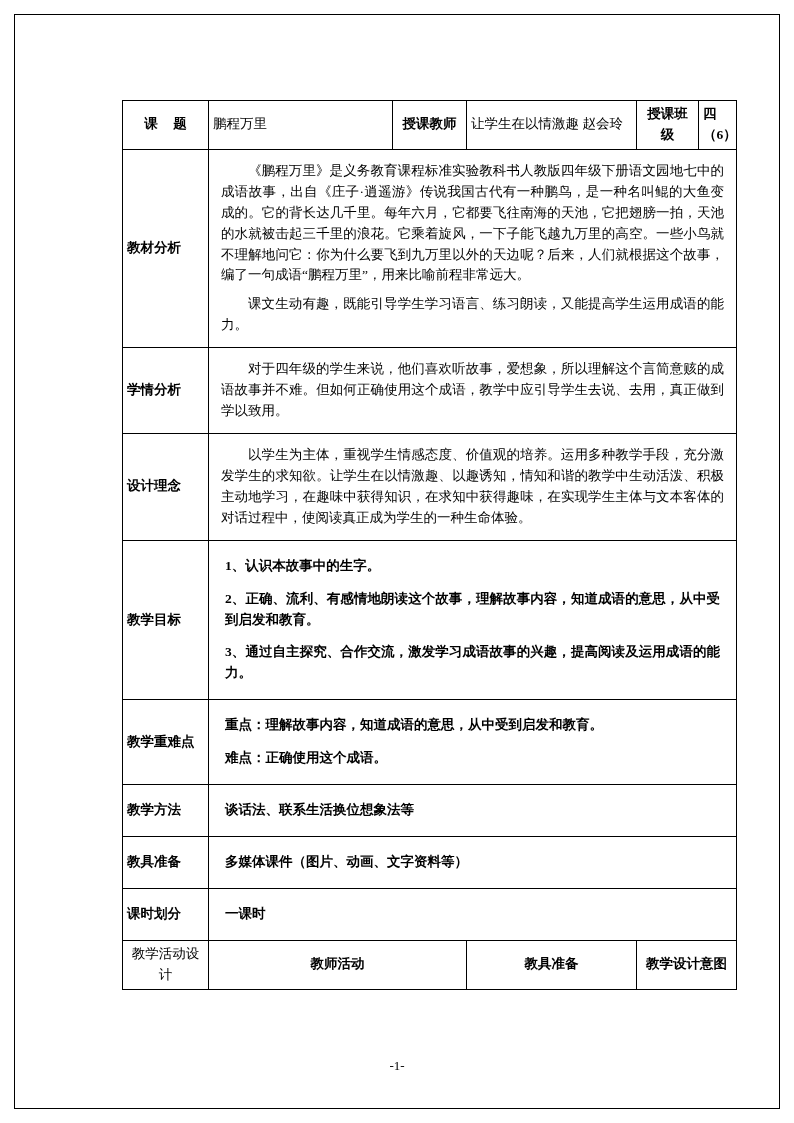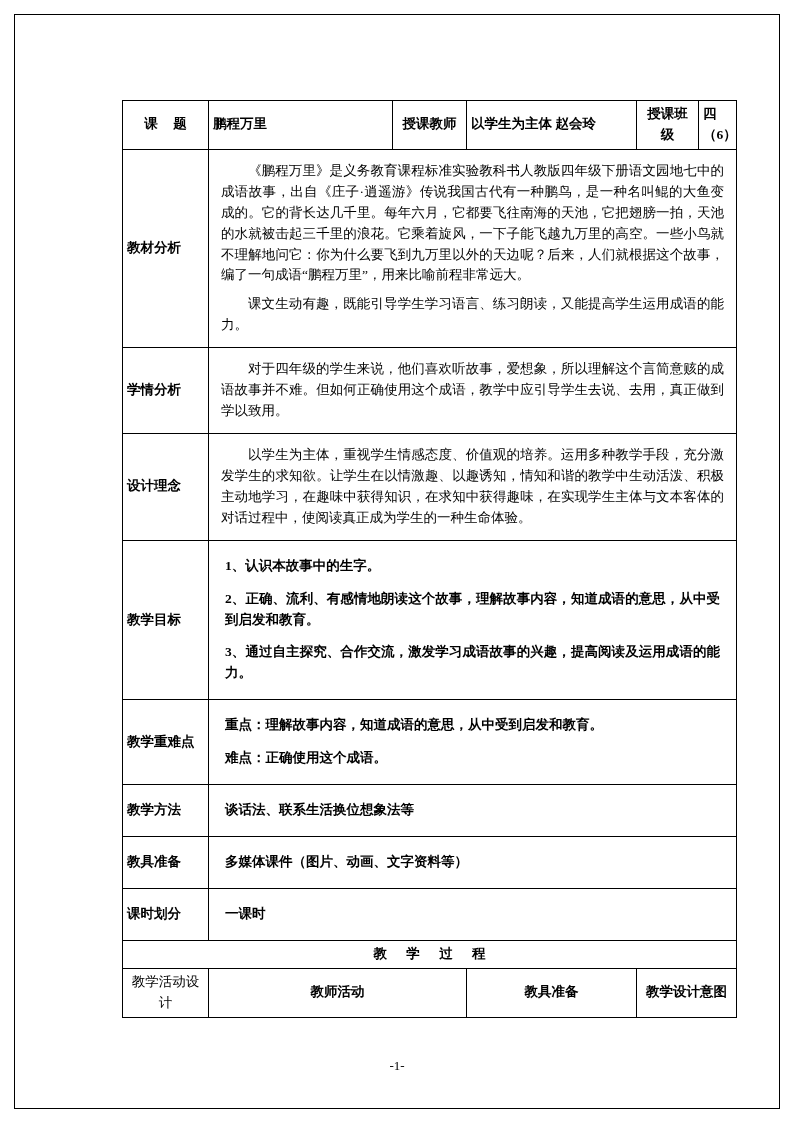--- a/index.html
+++ b/index.html
@@ -100,21 +100,20 @@
     top: 1058px;
     width: 794px;
     text-align: center;
     font-size: 13px;
     font-family: "Liberation Serif", "DejaVu Serif", serif;
   }
   .title-cell {
     text-align: left;
     padding-left: 12px;
     font-size: 13.5px;
-    font-weight: bold;
   }
   .vert-label {
     font-weight: bold;
     font-size: 14px;
     line-height: 1.5;
   }
   .nowrap-narrow {
     text-align: left;
     font-weight: bold;
     font-size: 14px;
@@ -137,21 +136,21 @@
         <col style="width:170px">
         <col style="width:62px">
         <col style="width:38px">
       </colgroup>
 
       <tbody>
           <tr>
         <td class="label-spaced">课    题</td>
         <td class="title-cell">鹏程万里</td>
         <td class="label">授课教师</td>
-        <td class="title-cell">以学生为主体 赵会玲</td>
+        <td class="title-cell">让学生在以情激趣 赵会玲</td>
         <td class="label">授课班级</td>
         <td class="nowrap-narrow">四（6）</td>
       </tr>
 
       <tr>
         <td class="vert-label">教材分析</td>
         <td class="body-text" colspan="5">
           <p class="indent2">《鹏程万里》是义务教育课程标准实验教科书人教版四年级下册语文园地七中的成语故事，出自《庄子·逍遥游》传说我国古代有一种鹏鸟，是一种名叫鲲的大鱼变成的。它的背长达几千里。每年六月，它都要飞往南海的天池，它把翅膀一拍，天池的水就被击起三千里的浪花。它乘着旋风，一下子能飞越九万里的高空。一些小鸟就不理解地问它：你为什么要飞到九万里以外的天边呢？后来，人们就根据这个故事，编了一句成语“鹏程万里”，用来比喻前程非常远大。</p>
           <p class="indent2">课文生动有趣，既能引导学生学习语言、练习朗读，又能提高学生运用成语的能力。</p>
         </td>
@@ -202,23 +201,20 @@
         </td>
       </tr>
 
       <tr>
         <td class="vert-label">课时划分</td>
         <td class="body-text" colspan="5">
           <p class="tight">一课时</p>
         </td>
       </tr>
 
-      <tr class="process-row">
-        <td colspan="6">教  学  过  程</td>
-      </tr>
 
       <tr>
         <td class="act-head">教学活动设计</td>
         <td class="head-center" colspan="2">教师活动</td>
         <td class="head-center">教具准备</td>
         <td class="head-center" colspan="2">教学设计意图</td>
       </tr>
     </tbody>
       </table>
   </div>

